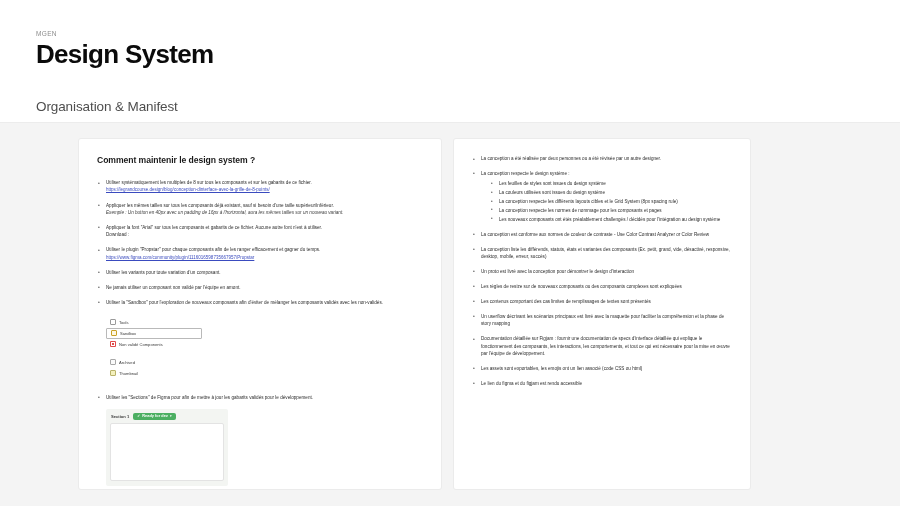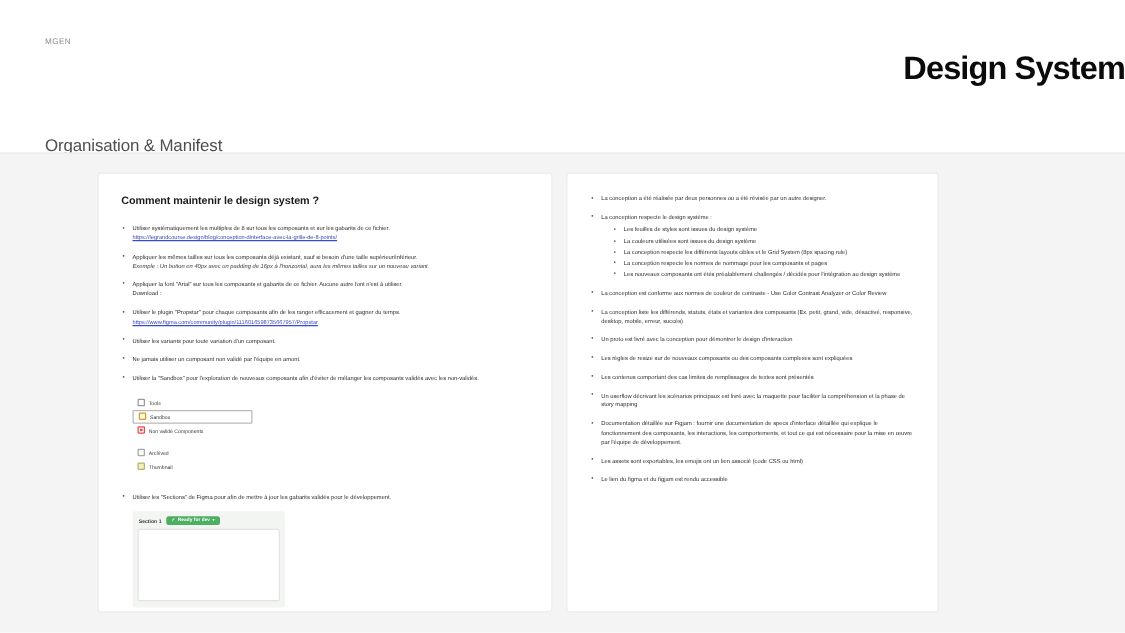--- a/index.html
+++ b/index.html
@@ -28,24 +28,23 @@
     font-weight: 400;
     text-transform: uppercase;
     margin-bottom: 4px;
   }
   .page-title {
     font-size: 26px;
     font-weight: 700;
     letter-spacing: -0.7px;
     color: #0b0b0b;
     line-height: 1.05;
-    text-align: right;
   }
   .page-subtitle {
-    margin-top: 41px;
+    margin-top: 31px;
     font-size: 13.5px;
     font-weight: 400;
     color: #4e4e4e;
     letter-spacing: -0.1px;
   }
 
   
   .canvas {
     position: relative;
     width: 900px;

